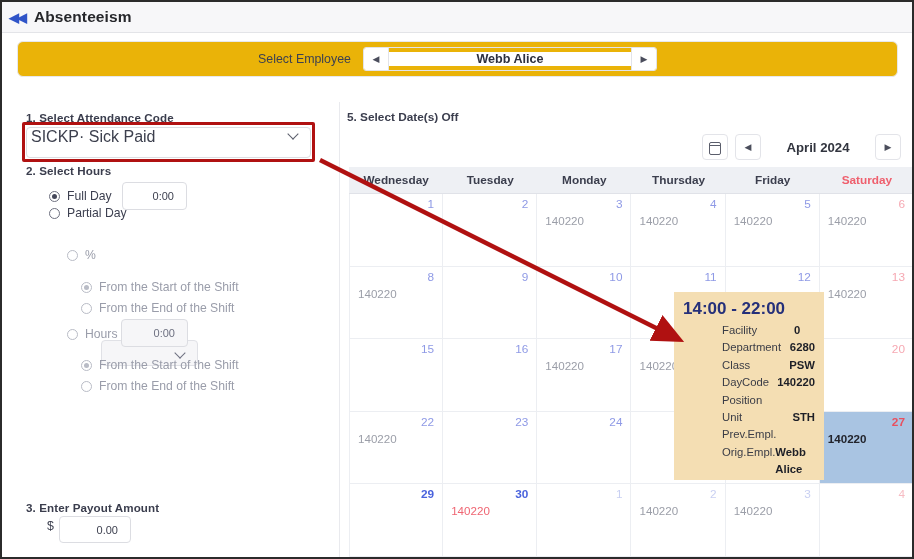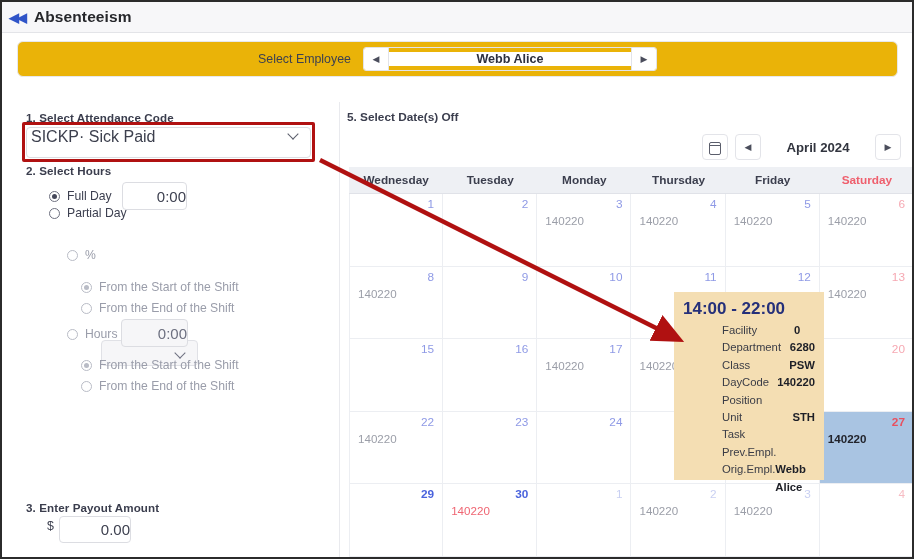--- a/index.html
+++ b/index.html
@@ -101,22 +101,23 @@
   .radio.checked::after {
     content: ""; position: absolute; left: 2px; top: 2px;
     width: 5px; height: 5px; border-radius: 50%; background: #45485a;
   }
   .radio.dim { border-color: #b9bcc6; }
   .radio.dim.checked::after { background: #b9bcc6; }
   .radio-txt { font-size: 12.2px; color: #3d4050; }
   .radio-txt.dim { color: #9a9daa; }
   .numbox {
     border: 1px solid #dcdde2; border-radius: 4px; background: #fff;
-    font-size: 15px; color: #3e4150; text-align: right;
+    font-size: 11px; color: #3e4150; text-align: right;
     display: flex; align-items: center; justify-content: flex-end;
+    padding-right: 12px;
   }
   .numbox.dim { background: #f6f6f8; color: #6d7080; }
 
   #pct-select {
     position: absolute; left: 84px; top: 238px; width: 97px; height: 26px;
     border: 1px solid #e0e1e6; border-radius: 4px; background: #f6f6f8;
     display: flex; align-items: center; justify-content: flex-end; padding-right: 8px;
   }
   #pct-select .chev::before { border-color: #6d7080; }
 
@@ -449,24 +450,20 @@
         </div>
         <div class="tt-row">
           <span class="tt-k">Position</span>
           <span class="tt-v"></span>
         </div>
         <div class="tt-row">
           <span class="tt-k">Unit</span>
           <span class="tt-v">STH</span>
         </div>
         <div class="tt-row">
-          <span class="tt-k">Task</span>
-          <span class="tt-v"></span>
-        </div>
-        <div class="tt-row">
           <span class="tt-k">Prev.Empl.</span>
           <span class="tt-v"></span>
         </div>
         <div class="tt-row">
           <span class="tt-k">Orig.Empl.</span>
           <span class="tt-v">Webb Alice</span>
         </div>
       </div>
   </div>
 

